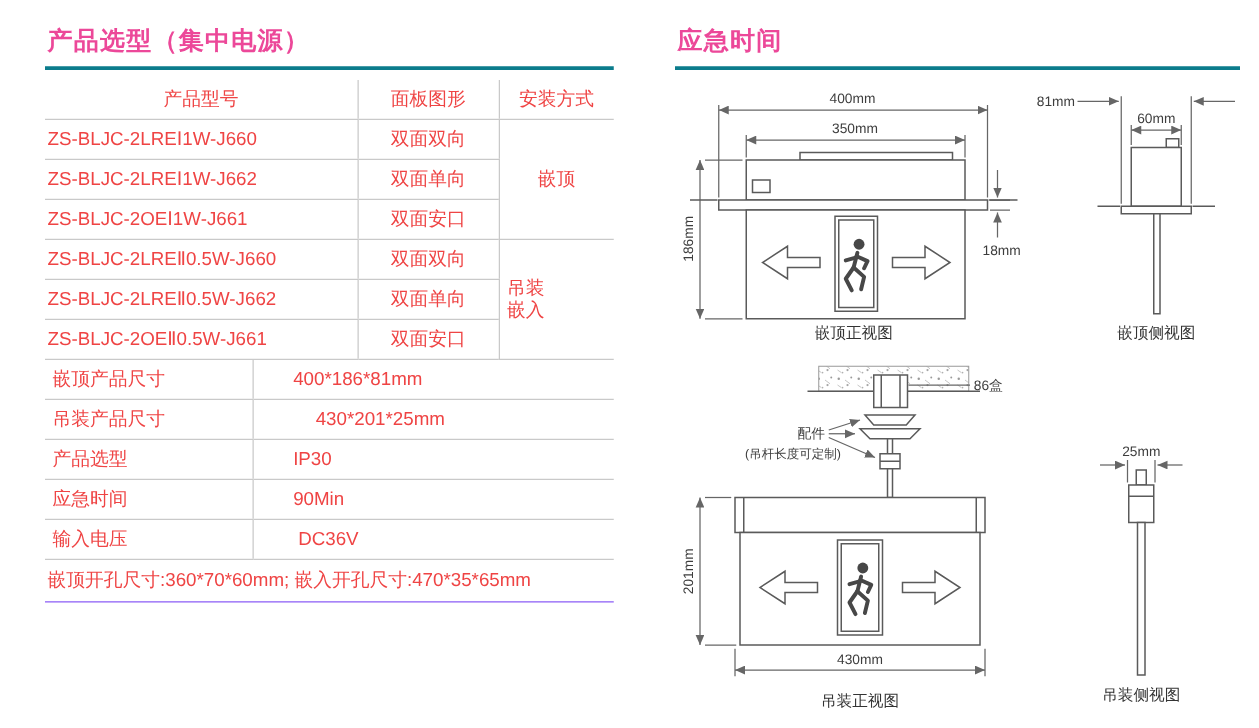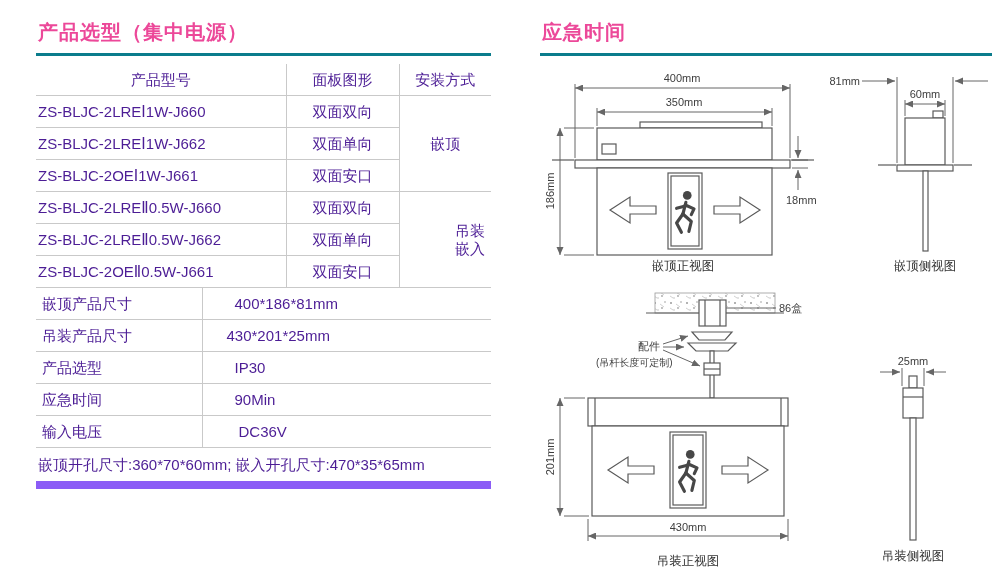--- a/index.html
+++ b/index.html
@@ -9,27 +9,27 @@
   }
   .section{position:absolute;top:16px}
   #left-section{left:36px;width:455px}
   #right-section{left:540px;width:452px}
   .sec-title{
     font-size:20px;font-weight:bold;color:#ec4899;margin:0;
     padding:3px 0 7px 2px;border-bottom:3px solid #0b7c8c;letter-spacing:1px;
   }
   table{border-collapse:collapse;width:100%;table-layout:fixed;margin:0}
   #model-table{margin-top:8px}
-  td{font-size:15px;color:#4c1d95;border-bottom:1px solid #c9c9c9;
+  td{font-size:15px;color:#ef4444;border-bottom:1px solid #c9c9c9;
      padding:0 6px;height:31px;line-height:1.15;vertical-align:middle}
   .ctr{text-align:center}
   .vl{border-left:1px solid #c9c9c9}
   #model-table td.model{padding-left:2px}
-  #footer-table td{border-bottom:8px solid #8b5cf6;height:33px;padding-left:2px}
-  .two-line span{display:block;text-align:right}
+  #footer-table td{border-bottom:1px solid #8b5cf6;height:33px;padding-left:2px}
+  .two-line span{display:block;text-align:left}
   
   svg .o{fill:#fff;stroke:#5a5a5a;stroke-width:1.2}
   svg .ol{fill:none;stroke:#5a5a5a;stroke-width:1.2}
   svg .dim line{stroke:#666;stroke-width:1}
   svg .d{stroke:#666;stroke-width:1;fill:none}
   svg .dt{font-size:11px;fill:#3d3d3d}
   svg .dtn{font-size:10px;fill:#3d3d3d}
   svg .cap{font-size:12.5px;fill:#333}
 </style>
 </head>
@@ -87,21 +87,21 @@
         <col style="width:166px">
         <col>
       </colgroup>
     <tbody>
         <tr>
       <td>嵌顶产品尺寸</td>
       <td class="vl" style="padding-left:32px">400*186*81mm</td>
     </tr>
     <tr>
       <td>吊装产品尺寸</td>
-      <td class="vl" style="padding-left:24px">430*201*25mm</td>
+      <td class="vl" style="padding-left:50px">430*201*25mm</td>
     </tr>
     <tr>
       <td>产品选型</td>
       <td class="vl" style="padding-left:32px">IP30</td>
     </tr>
     <tr>
       <td>应急时间</td>
       <td class="vl" style="padding-left:32px">90Min</td>
     </tr>
     <tr>

